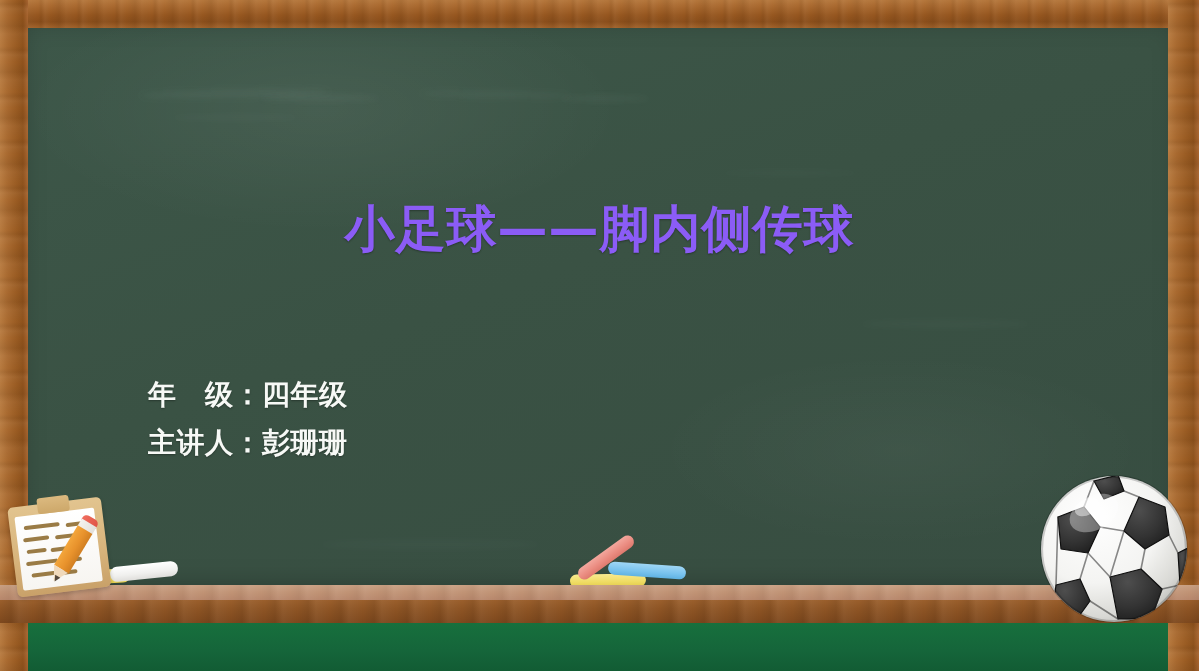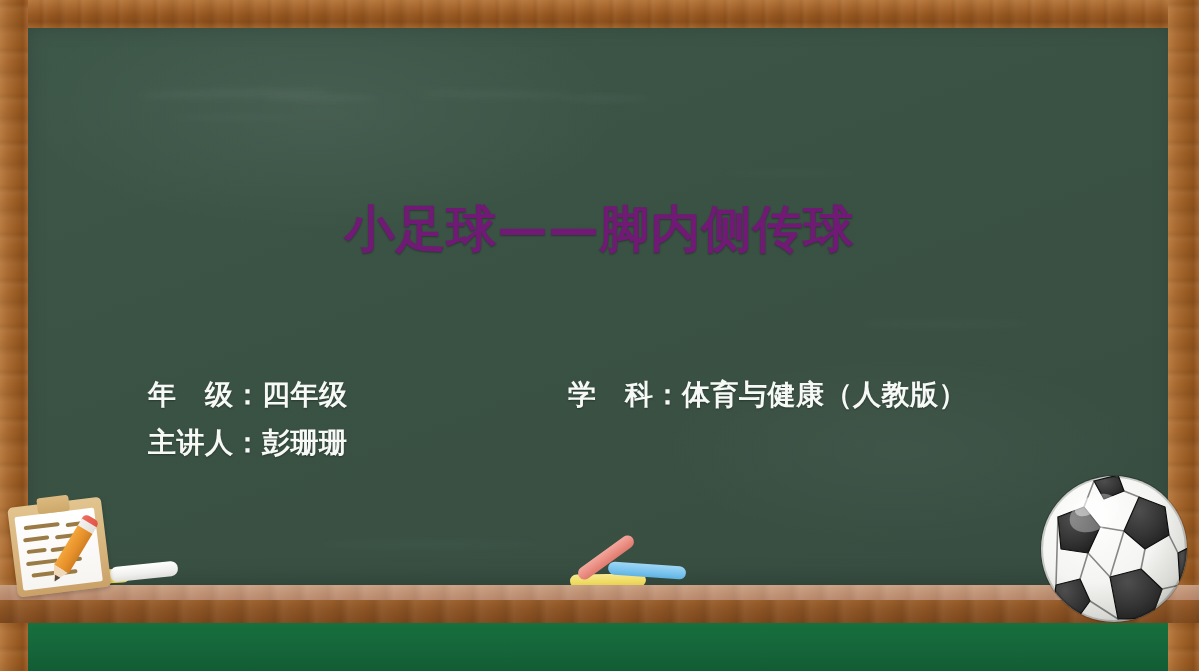--- a/index.html
+++ b/index.html
@@ -139,21 +139,21 @@
     text-shadow: 0 1px 2px rgba(0,0,0,0.32);
   }
   .slide-title {
     left: 0;
     top: 196px;
     width: 1199px;
     text-align: center;
     font-family: "DejaVu Sans", "Liberation Sans", sans-serif;
     font-size: 50px;
     letter-spacing: 1px;
-    color: #701a75;
+    color: #8b5cf6;
   }
   .meta {
     font-size: 28px;
     letter-spacing: 0.5px;
   }
   .meta-l1 { left: 148px; top: 376px; }
   .meta-l2 { left: 148px; top: 424px; }
   .meta-r1 { left: 568px; top: 376px; }
   .meta-r2 { left: 568px; top: 424px; }
 
@@ -309,21 +309,20 @@
     <div class="smudge s6"></div>
     <div class="smudge s7"></div>
     <div class="smudge s8"></div>
   </div>
   <div class="board-inner-shadow"></div>
 
   <div class="board-text slide-title">小足球——脚内侧传球</div>
 
   <div class="board-text meta meta-l2">主讲人：彭珊珊</div>
   <div class="board-text meta meta-l1">年　级：四年级</div>
-  <div class="board-text meta meta-r1">学　科：体育与健康（人教版）</div>
 
   <div class="frame-piece wood-h frame-top"></div>
   <div class="frame-piece wood-v frame-left"></div>
   <div class="frame-piece wood-v frame-right"></div>
 
   <div class="chalk chalk-yellow"></div>
   <div class="chalk chalk-blue"></div>
   <div class="chalk chalk-pink"></div>
 
   <div class="chalk-yellow-big"></div>

